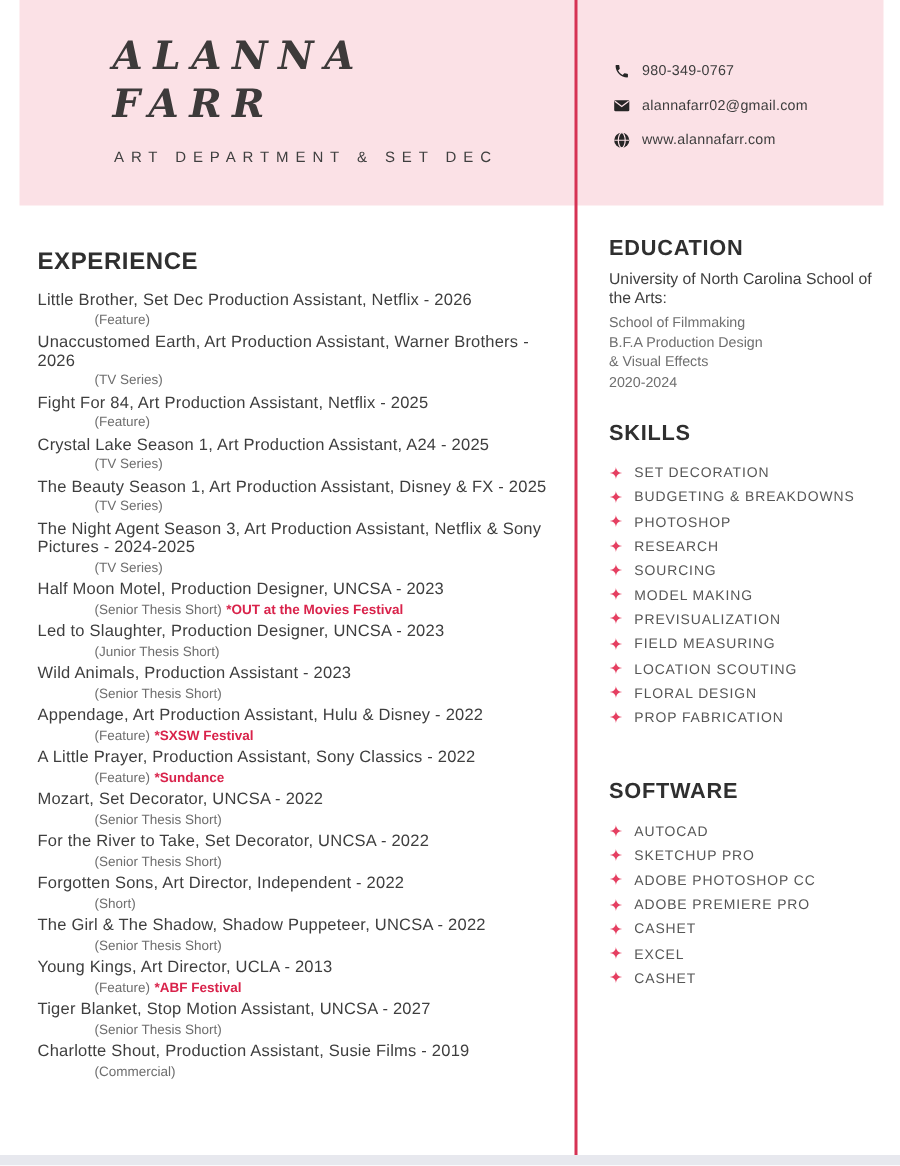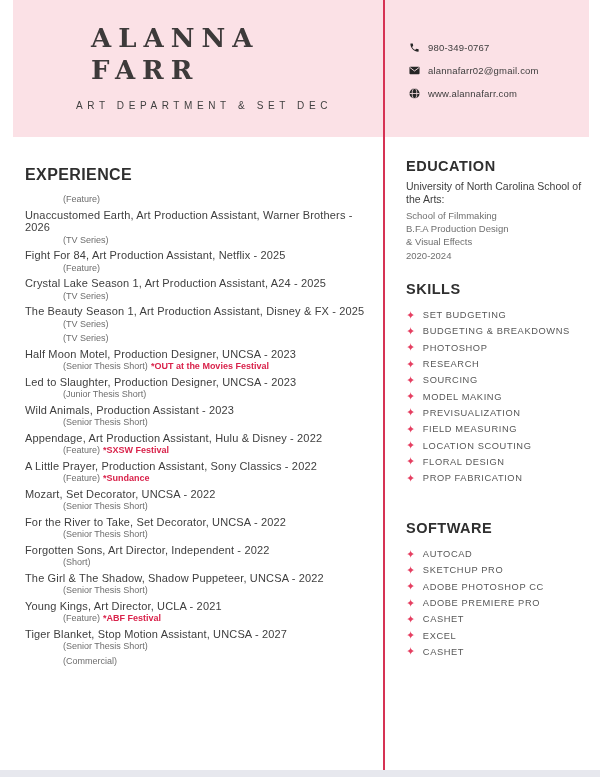--- a/index.html
+++ b/index.html
@@ -14,21 +14,21 @@
   }
   .divider-line{
     position:absolute;left:383px;top:0;width:2px;height:770px;
     background:#d63254;z-index:3;
   }
   .bottom-strip{
     position:absolute;left:0;bottom:0;width:600px;height:7px;
     background:#e7e8ee;z-index:4;
   }
   
-  .name-block{position:absolute;left:91px;top:22px;z-index:2;}
+  .name-block{position:absolute;left:75px;top:22px;z-index:2;font-style:italic;}
   .name-line{
     font-family:"DejaVu Serif",serif;font-weight:700;
     font-size:26px;letter-spacing:7px;color:#3d3a3a;line-height:32px;
   }
   .header-subtitle{
     position:absolute;left:76px;top:100px;z-index:2;
     font-size:10px;letter-spacing:4.6px;color:#3f3f3f;white-space:nowrap;
   }
   .contact-block{position:absolute;left:409px;top:39px;z-index:2;}
   .contact-row{display:flex;align-items:center;height:16px;margin-bottom:7px;}
@@ -108,20 +108,21 @@
     </span>
     <span class="contact-text">www.alannafarr.com</span>
   </div>
 </div>
 
 <div class="left-col">
   <h2 class="exp-heading">EXPERIENCE</h2>
   <div>
 
       <div class="exp-item">
+        <div class="exp-title">Little Brother, Set Dec Production Assistant, Netflix - 2026</div>
         <div class="exp-sub"><span>(Feature)</span><span class="exp-festival"></span></div>
       </div>
 
       <div class="exp-item">
         <div class="exp-title">Unaccustomed Earth, Art Production Assistant, Warner Brothers - 2026</div>
         <div class="exp-sub"><span>(TV Series)</span><span class="exp-festival"></span></div>
       </div>
 
       <div class="exp-item">
         <div class="exp-title">Fight For 84, Art Production Assistant, Netflix - 2025</div>
@@ -132,20 +133,21 @@
         <div class="exp-title">Crystal Lake Season 1, Art Production Assistant, A24 - 2025</div>
         <div class="exp-sub"><span>(TV Series)</span><span class="exp-festival"></span></div>
       </div>
 
       <div class="exp-item">
         <div class="exp-title">The Beauty Season 1, Art Production Assistant, Disney &amp; FX - 2025</div>
         <div class="exp-sub"><span>(TV Series)</span><span class="exp-festival"></span></div>
       </div>
 
       <div class="exp-item">
+        <div class="exp-title">The Night Agent Season 3, Art Production Assistant, Netflix &amp; Sony Pictures - 2024-2025</div>
         <div class="exp-sub"><span>(TV Series)</span><span class="exp-festival"></span></div>
       </div>
 
       <div class="exp-item">
         <div class="exp-title">Half Moon Motel, Production Designer, UNCSA - 2023</div>
         <div class="exp-sub"><span>(Senior Thesis Short)</span><span class="exp-festival">*OUT at the Movies Festival</span></div>
       </div>
 
       <div class="exp-item">
         <div class="exp-title">Led to Slaughter, Production Designer, UNCSA - 2023</div>
@@ -181,30 +183,31 @@
         <div class="exp-title">Forgotten Sons, Art Director, Independent - 2022</div>
         <div class="exp-sub"><span>(Short)</span><span class="exp-festival"></span></div>
       </div>
 
       <div class="exp-item">
         <div class="exp-title">The Girl &amp; The Shadow, Shadow Puppeteer, UNCSA - 2022</div>
         <div class="exp-sub"><span>(Senior Thesis Short)</span><span class="exp-festival"></span></div>
       </div>
 
       <div class="exp-item">
-        <div class="exp-title">Young Kings, Art Director, UCLA - 2021</div>
+        <div class="exp-title">Young Kings, Art Director, UCLA - 2013</div>
         <div class="exp-sub"><span>(Feature)</span><span class="exp-festival">*ABF Festival</span></div>
       </div>
 
       <div class="exp-item">
         <div class="exp-title">Tiger Blanket, Stop Motion Assistant, UNCSA - 2027</div>
         <div class="exp-sub"><span>(Senior Thesis Short)</span><span class="exp-festival"></span></div>
       </div>
 
       <div class="exp-item">
+        <div class="exp-title">Charlotte Shout, Production Assistant, Susie Films - 2019</div>
         <div class="exp-sub"><span>(Commercial)</span><span class="exp-festival"></span></div>
       </div>
     </div>
 </div>
 
 <div class="right-col">
 
   <div class="side-section edu-section">
     <h2 class="side-heading">EDUCATION</h2>
     <div class="edu-school">University of North Carolina School of the Arts:</div>
@@ -219,21 +222,21 @@
         <div class="edu-detail">2020-2024</div>
       </div>
   </div>
 
   <div class="side-section skills-section">
     <h2 class="side-heading">SKILLS</h2>
     <ul class="bullet-list">
 
         <li class="bullet-item">
           <span class="sparkle">✦</span>
-          <span>SET BUDGETING</span>
+          <span>SET DECORATION</span>
         </li>
 
         <li class="bullet-item">
           <span class="sparkle">✦</span>
           <span>BUDGETING &amp; BREAKDOWNS</span>
         </li>
 
         <li class="bullet-item">
           <span class="sparkle">✦</span>
           <span>PHOTOSHOP</span>

